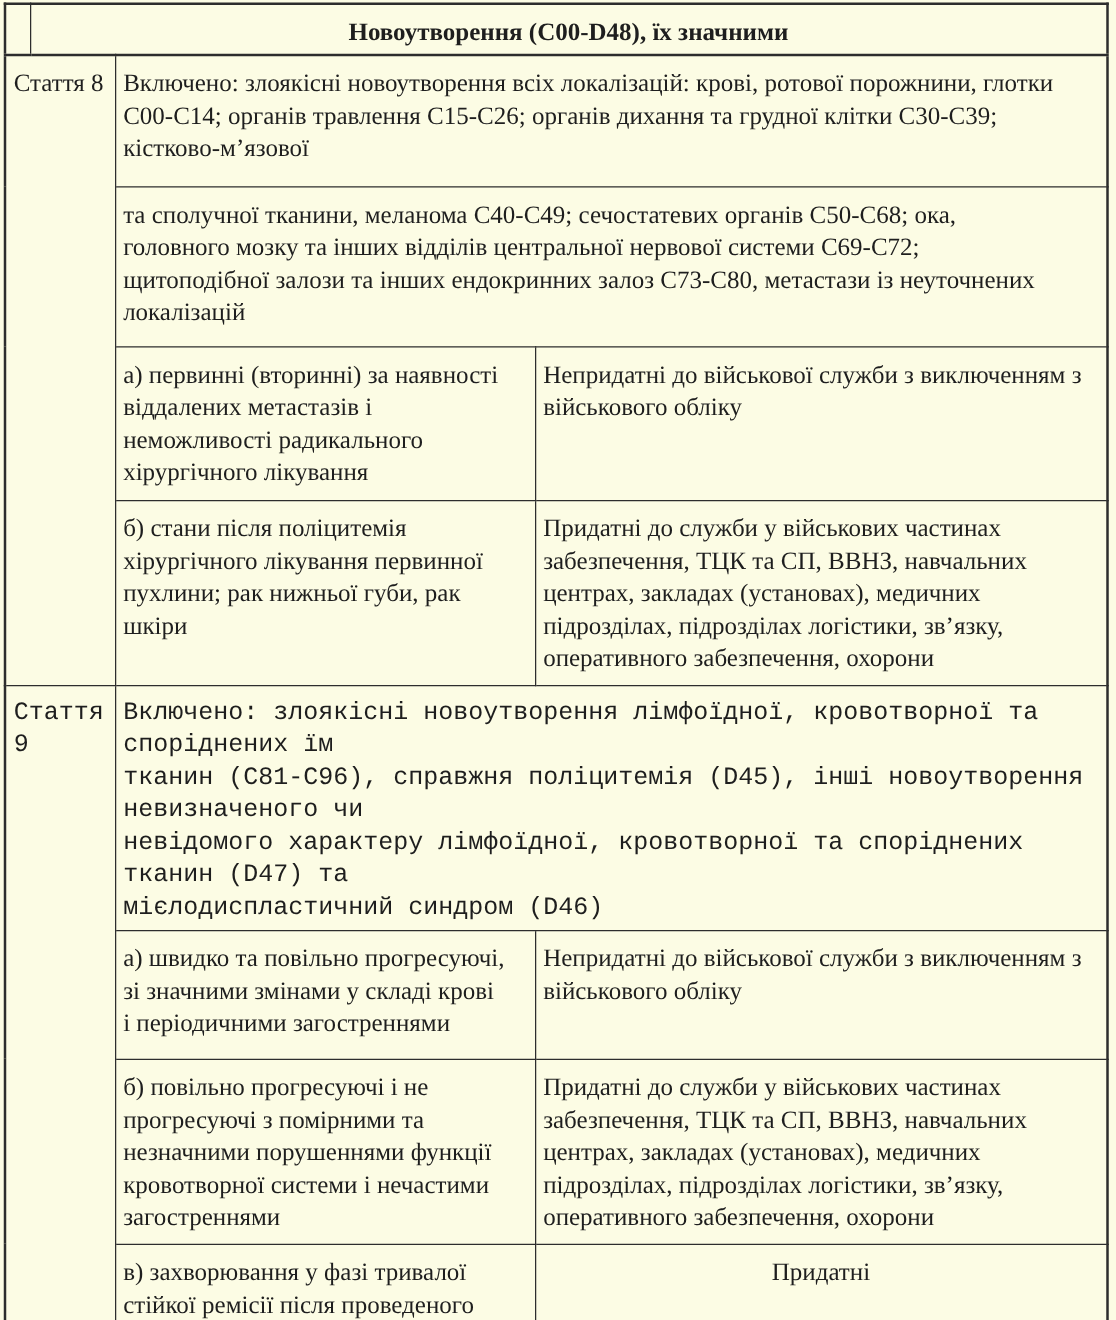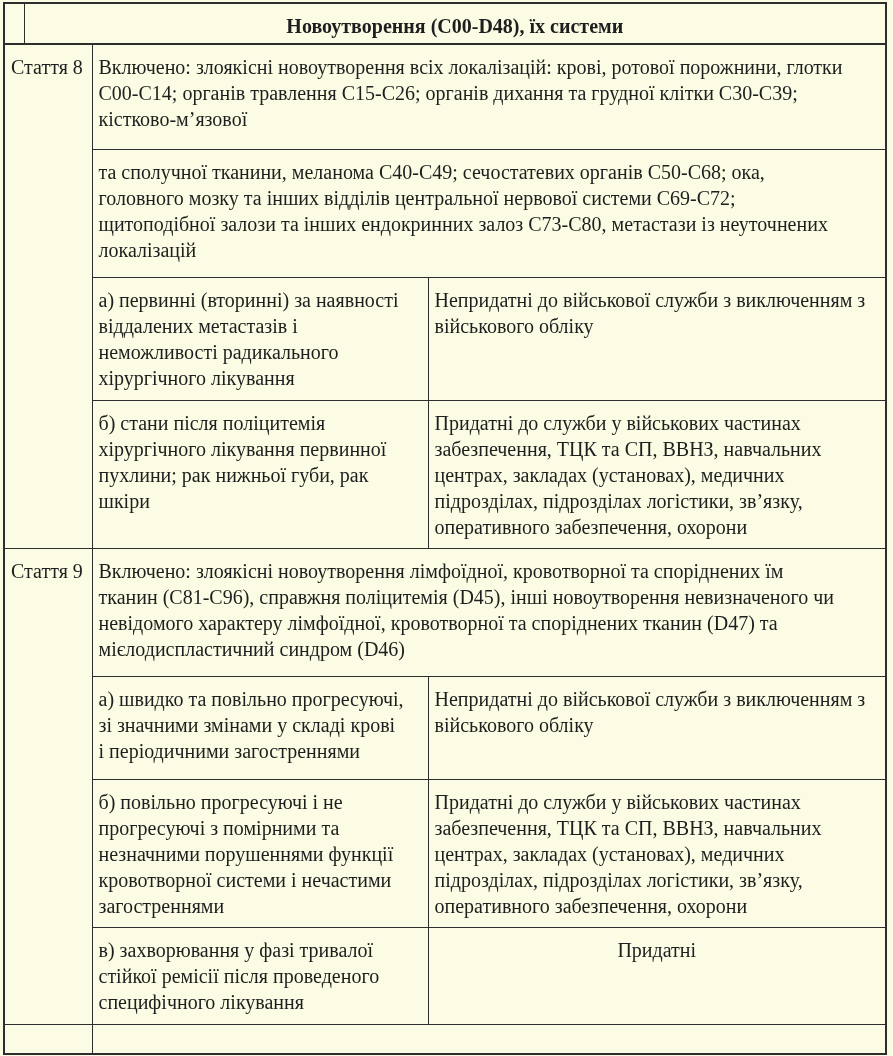--- a/index.html
+++ b/index.html
@@ -42,42 +42,42 @@
     padding: 2px 4px;
     white-space: normal;
   }
   tr.title-row td { border-bottom: 2px solid #2d2d2d; }
   td.article-cell { padding-left: 9px; margin-left: 27px; }
   td.verdict-center { text-align: center; margin-top: 19px; }
   tr.r-c8i1    { height: 105px; }
   tr.r-c8i2    { height: 128px; margin-top: 28px; }
   tr.r-c8a     { height: 123px; }
   tr.r-c8b     { height: 148px; }
-  tr.r-c9i     { height: 128px; }
+  tr.r-c9i     { height: 128px; font-family: Liberation Mono, monospace; }
   tr.r-c9a     { height: 103px; }
   tr.r-c9b     { height: 148px; margin-left: 20px; }
   tr.r-c9v     { height: 97px; }
   tr.r-partial { height: 30px; }
 </style>
 </head>
 <body>
 
 <div class="page">
   <table class="law-table">
     <colgroup>
       <col style="width:20px">
       <col style="width:68px">
       <col style="width:336px">
       <col style="width:458px">
     </colgroup>
 
     <tbody>
         <tr class="title-row">
       <td></td>
-      <td colspan="3" class="title-cell">Новоутворення (С00-D48), їх системи</td>
+      <td colspan="3" class="title-cell">Новоутворення (С00-D48), їх значними</td>
     </tr>
 
     <tr class="r-c8i1">
       <td colspan="2" rowspan="4" class="article-cell">Стаття 8</td>
       <td colspan="2">Включено: злоякісні новоутворення всіх локалізацій: крові, ротової порожнини, глотки
 С00-С14; органів травлення С15-С26; органів дихання та грудної клітки С30-С39;
 кістково-м’язової</td>
     </tr>
     <tr class="r-c8i2">
       <td colspan="2">та сполучної тканини, меланома С40-С49; сечостатевих органів С50-С68; ока,

